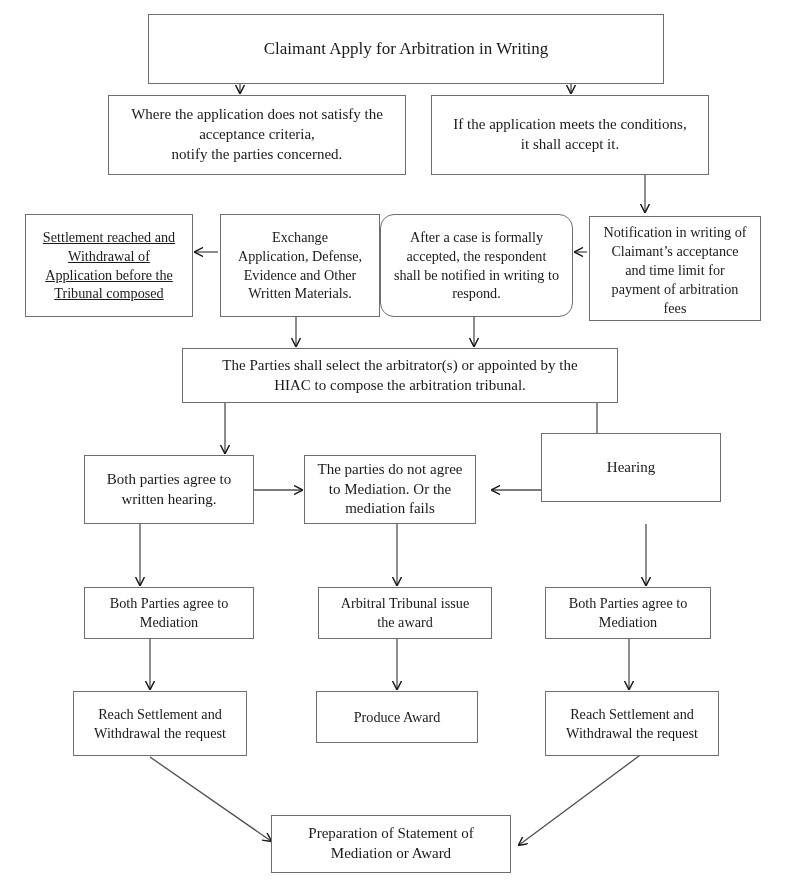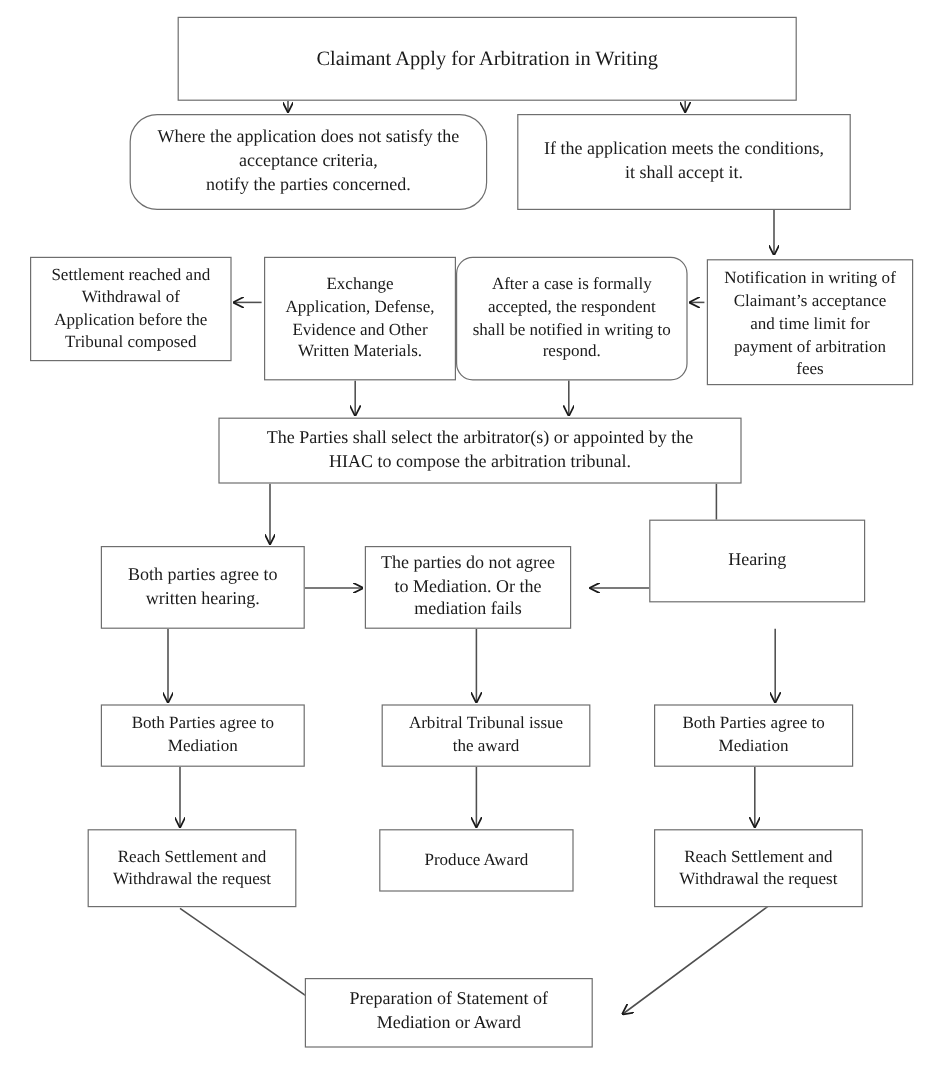--- a/index.html
+++ b/index.html
@@ -99,32 +99,32 @@
       <path d="M 150 757 L 271 841"></path>
 
       <path d="M 643 753 L 519 845"></path>
     </g>
   </svg>
 
   <div class="node fs17" style="left:148px;top:14px;width:516px;height:70px;">
     <span class="txt">Claimant Apply for Arbitration in Writing</span>
   </div>
 
-  <div class="node fs15" style="left:108px;top:95px;width:298px;height:80px;border-radius:23px;">
+  <div class="node fs15" style="left:108px;top:95px;width:298px;height:80px;">
     <span class="txt">Where the application does not satisfy the
 acceptance criteria,
 notify the parties concerned.</span>
   </div>
 
   <div class="node fs15" style="left:431px;top:95px;width:278px;height:80px;">
     <span class="txt">If the application meets the conditions,
 it shall accept it.</span>
   </div>
 
-  <div class="node fs14" style="left:25px;top:214px;width:168px;height:87px;">
+  <div class="node fs14" style="left:25px;top:214px;width:168px;height:103px;text-decoration:underline;">
     <span class="txt">Settlement reached and
 Withdrawal of
 Application before the
 Tribunal composed</span>
   </div>
 
   <div class="node fs14" style="left:220px;top:214px;width:160px;height:103px;">
     <span class="txt">Exchange
 Application, Defense,
 Evidence and Other
@@ -188,18 +188,18 @@
 
   <div class="node fs14" style="left:316px;top:691px;width:162px;height:52px;">
     <span class="txt">Produce Award</span>
   </div>
 
   <div class="node fs14" style="left:545px;top:691px;width:174px;height:65px;">
     <span class="txt">Reach Settlement and
 Withdrawal the request</span>
   </div>
 
-  <div class="node fs15" style="left:254px;top:815px;width:240px;height:58px;">
+  <div class="node fs15" style="left:271px;top:815px;width:240px;height:58px;">
     <span class="txt">Preparation of Statement of
 Mediation or Award</span>
   </div>
 
 </div>
 
 </body></html>

